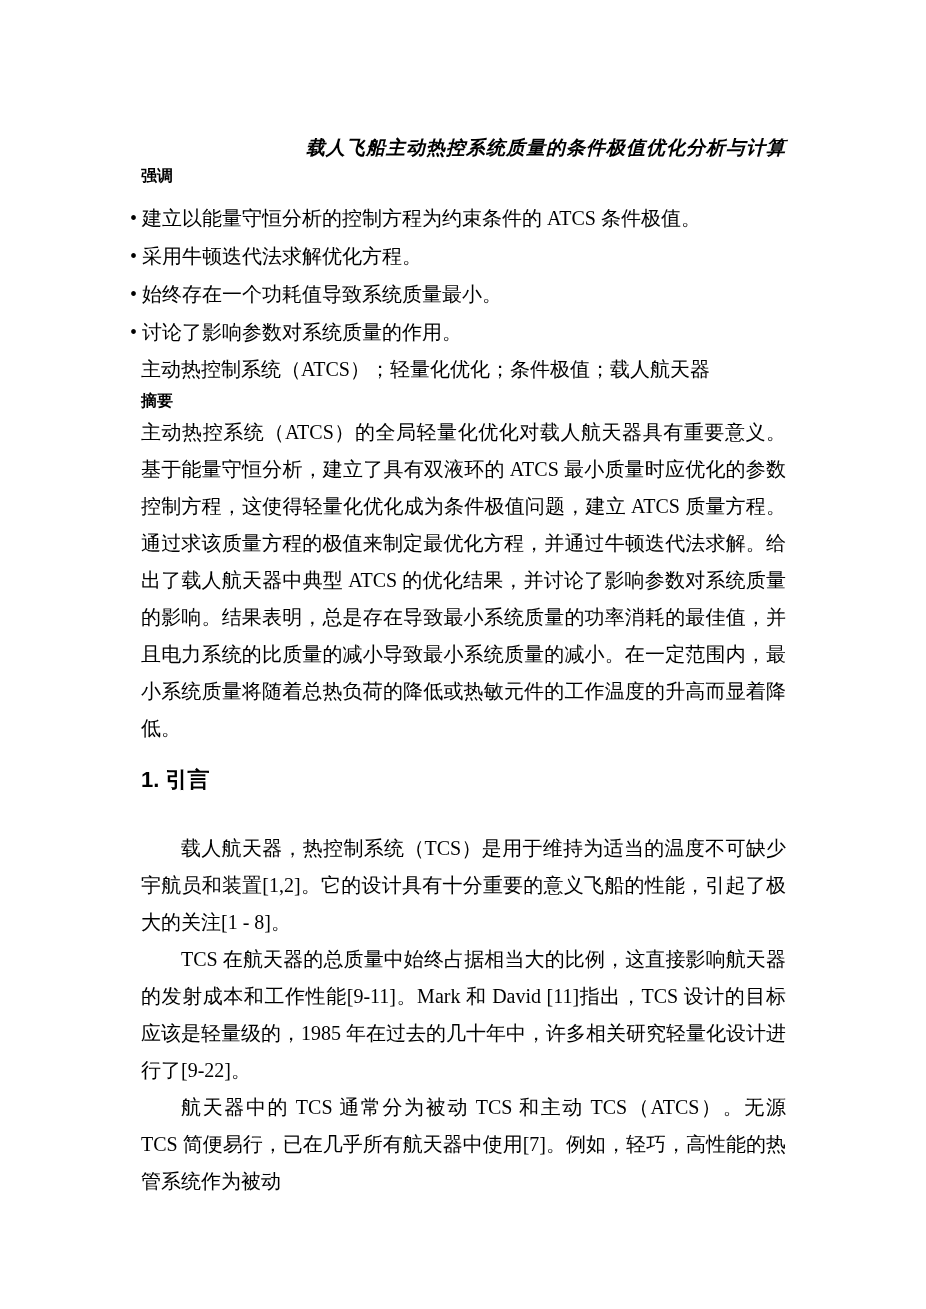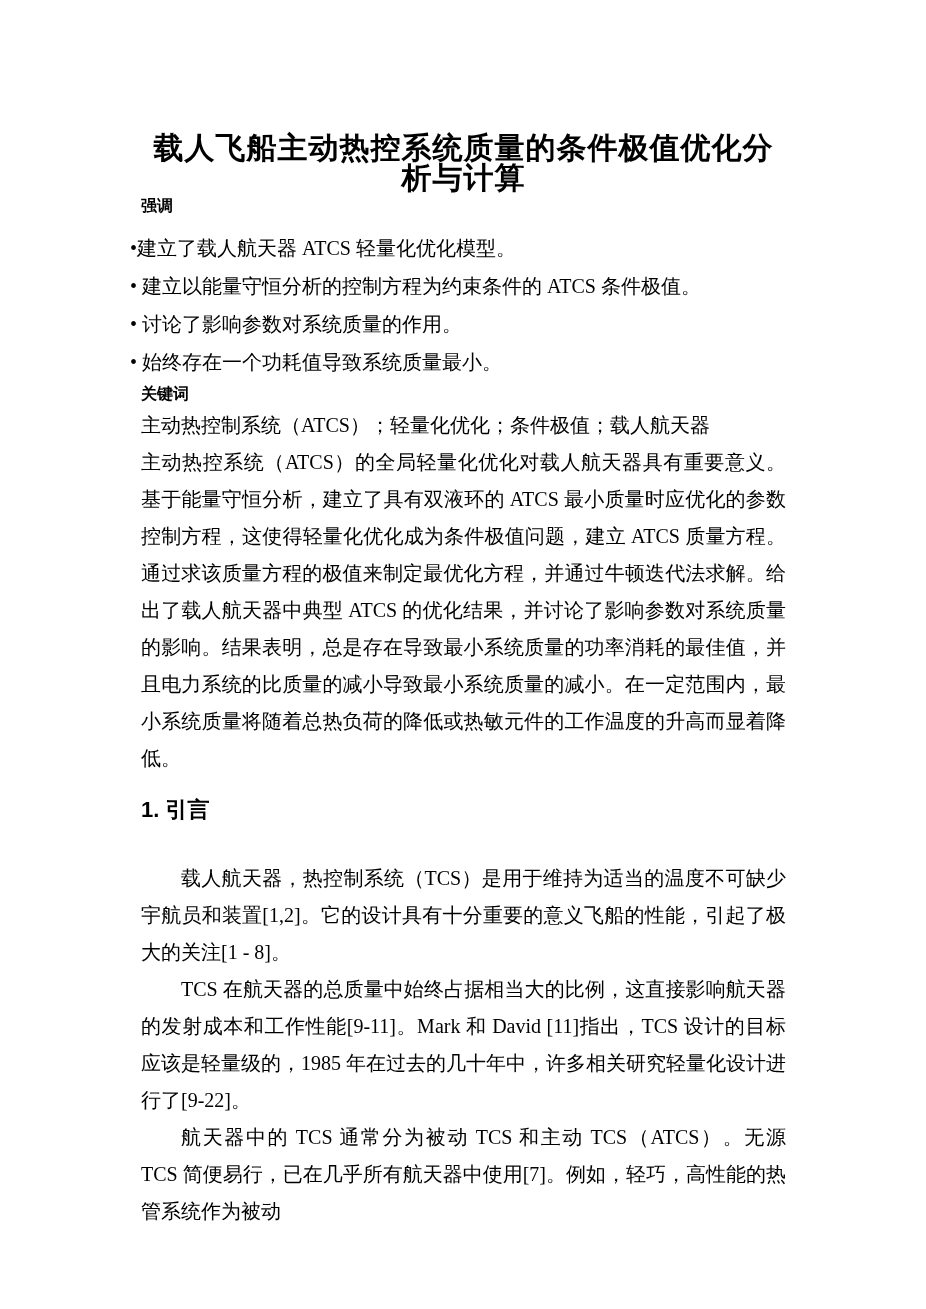--- a/index.html
+++ b/index.html
@@ -17,24 +17,25 @@
     font-family: "Liberation Serif", "DejaVu Serif", serif;
   }
   .content {
     margin-left: 141px;
     margin-right: 140px; 
   }
   .paper-title {
     margin: 133px 0 0 0;
     font-family: "Liberation Sans", "DejaVu Sans", sans-serif;
     font-weight: bold;
-    font-size: 30px;
+    font-size: 19px;
     line-height: 30px;
-    text-align: center;
+    text-align: right;
     letter-spacing: 1px;
+    font-style: italic;
   }
   h2.sub-heading {
     margin: 0;
     font-family: Liberation Sans, sans-serif;
     font-weight: bold;
     font-size: 16px;
     line-height: 26px;
   }
   .h-highlights { margin-top: 64px; }
   .h-keywords  { margin-top: 0; }
@@ -77,30 +78,30 @@
 <body>
 
 <div class="page">
   <div class="content">
 
     <h1 class="paper-title">载人飞船主动热控系统质量的条件极值优化分析与计算</h1>
 
     <h2 class="sub-heading h-highlights">强调</h2>
 
     <ul class="highlight-list">
-      <li>•建立了载人航天器 ATCS 轻量化优化模型。</li>
       <li>• 建立以能量守恒分析的控制方程为约束条件的 ATCS 条件极值。</li>
+      <li>• 采用牛顿迭代法求解优化方程。</li>
+      <li>• 始终存在一个功耗值导致系统质量最小。</li>
       <li>• 讨论了影响参数对系统质量的作用。</li>
-      <li>• 始终存在一个功耗值导致系统质量最小。</li>
     </ul>
 
-    <h2 class="sub-heading h-keywords">关键词</h2>
 
     <p class="body-line keywords-text">主动热控制系统（ATCS）；轻量化优化；条件极值；载人航天器</p>
 
+    <h2 class="sub-heading h-abstract">摘要</h2>
 
     <p class="body-line abstract-text">主动热控系统（ATCS）的全局轻量化优化对载人航天器具有重要意义。基于能量守恒分析，建立了具有双液环的 ATCS 最小质量时应优化的参数控制方程，这使得轻量化优化成为条件极值问题，建立 ATCS 质量方程。通过求该质量方程的极值来制定最优化方程，并通过牛顿迭代法求解。给出了载人航天器中典型 ATCS 的优化结果，并讨论了影响参数对系统质量的影响。结果表明，总是存在导致最小系统质量的功率消耗的最佳值，并且电力系统的比质量的减小导致最小系统质量的减小。在一定范围内，最小系统质量将随着总热负荷的降低或热敏元件的工作温度的升高而显着降低。</p>
 
     <h2 class="section-heading">1. 引言</h2>
 
     <p class="body-line intro-para first">载人航天器，热控制系统（TCS）是用于维持为适当的温度不可缺少宇航员和装置[1,2]。它的设计具有十分重要的意义飞船的性能，引起了极大的关注[1 - 8]。</p>
 
     <p class="body-line intro-para">TCS 在航天器的总质量中始终占据相当大的比例，这直接影响航天器的发射成本和工作性能[9-11]。Mark 和 David [11]指出，TCS 设计的目标应该是轻量级的，1985 年在过去的几十年中，许多相关研究轻量化设计进行了[9-22]。</p>
 
     <p class="body-line intro-para">航天器中的 TCS 通常分为被动 TCS 和主动 TCS（ATCS）。无源 TCS 简便易行，已在几乎所有航天器中使用[7]。例如，轻巧，高性能的热管系统作为被动</p>

